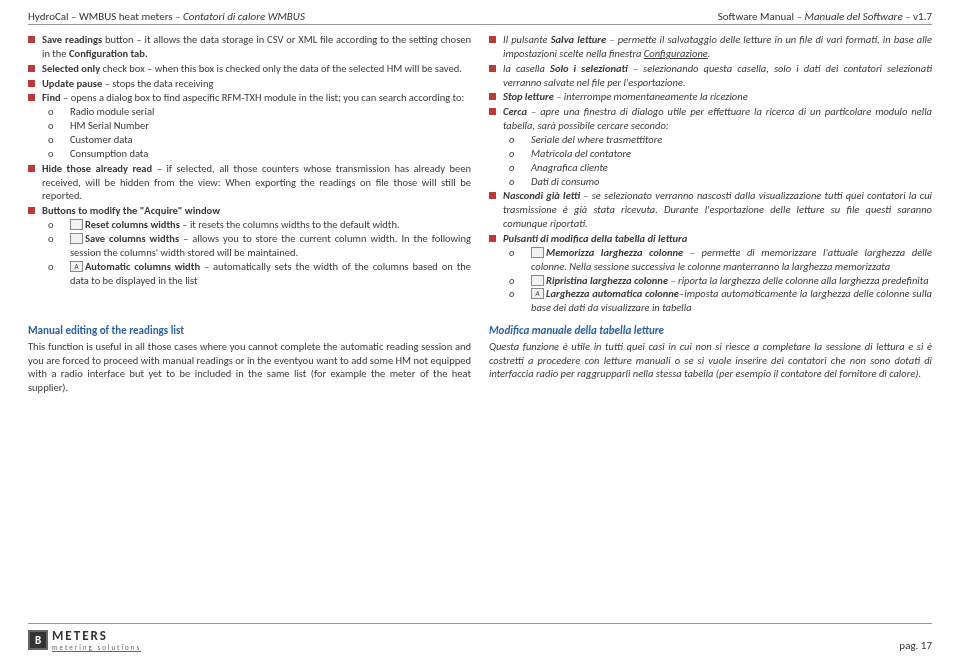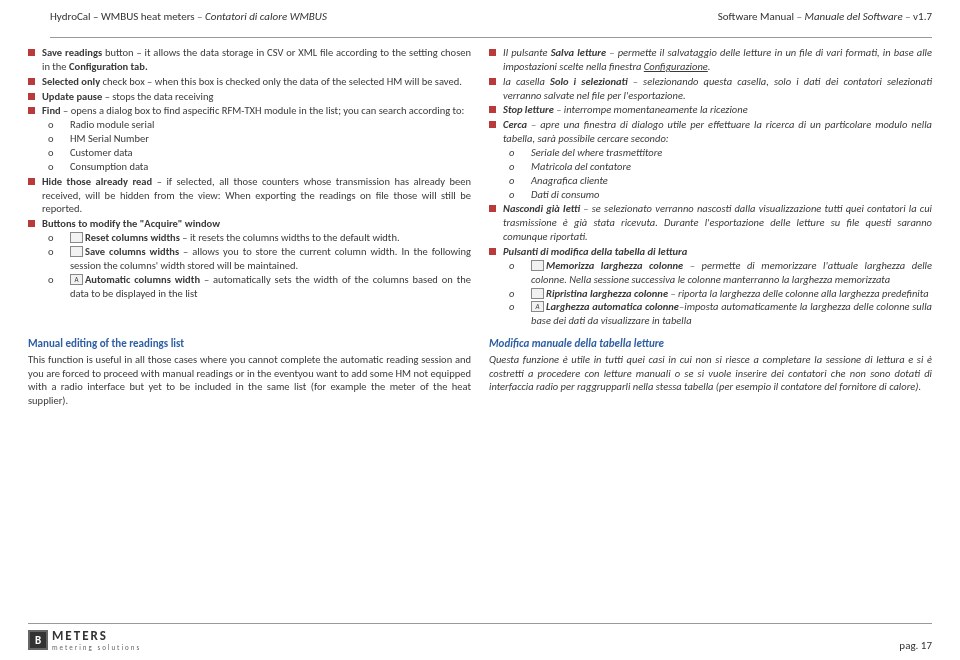--- a/index.html
+++ b/index.html
@@ -10,23 +10,22 @@
     font-size: 10.5px;
     color: #3a3a3a;
     background: #fff;
     position: relative;
     padding: 10px 28px 0 28px;
   }
   .header {
     display: flex;
     justify-content: space-between;
     border-bottom: 1px solid #999;
-    padding-bottom: 14px;
+    padding-bottom: 1px;
     margin-bottom: 8px;
-    margin-left: 22px;
   }
   .header .left, .header .right { font-size: 11px; color: #333; }
   .header .it { font-style: italic; }
   .cols {
     display: flex;
     gap: 18px;
   }
   .col { flex: 1; }
   ul.sq { list-style: none; padding-left: 0; }
   ul.sq > li { position: relative; padding-left: 14px; margin-bottom: 1px; line-height: 1.32; text-align: justify; }
@@ -86,21 +85,21 @@
   .logo .mark {
     width: 20px; height: 20px;
     background: #333;
     color: #fff;
     font-size: 11px;
     font-weight: bold;
     display: flex; align-items: center; justify-content: center;
     border: 2px solid #666;
   }
   .logo .txt { font-size: 13px; letter-spacing: 2px; color: #333; font-weight: bold; }
-  .logo .sub { font-size: 7px; letter-spacing: 2px; color: #666; }
+  .logo .sub { font-size: 7px; letter-spacing: 2px; color: #666; text-decoration: underline; }
   .pag { font-size: 11px; color: #333; }
   .u { text-decoration: underline; }
 </style>
 </head>
 <body>
 
 <div class="header">
   <div class="left">
     <span>HydroCal – WMBUS heat meters</span><span class="it"> – Contatori di calore WMBUS</span>
   </div>

